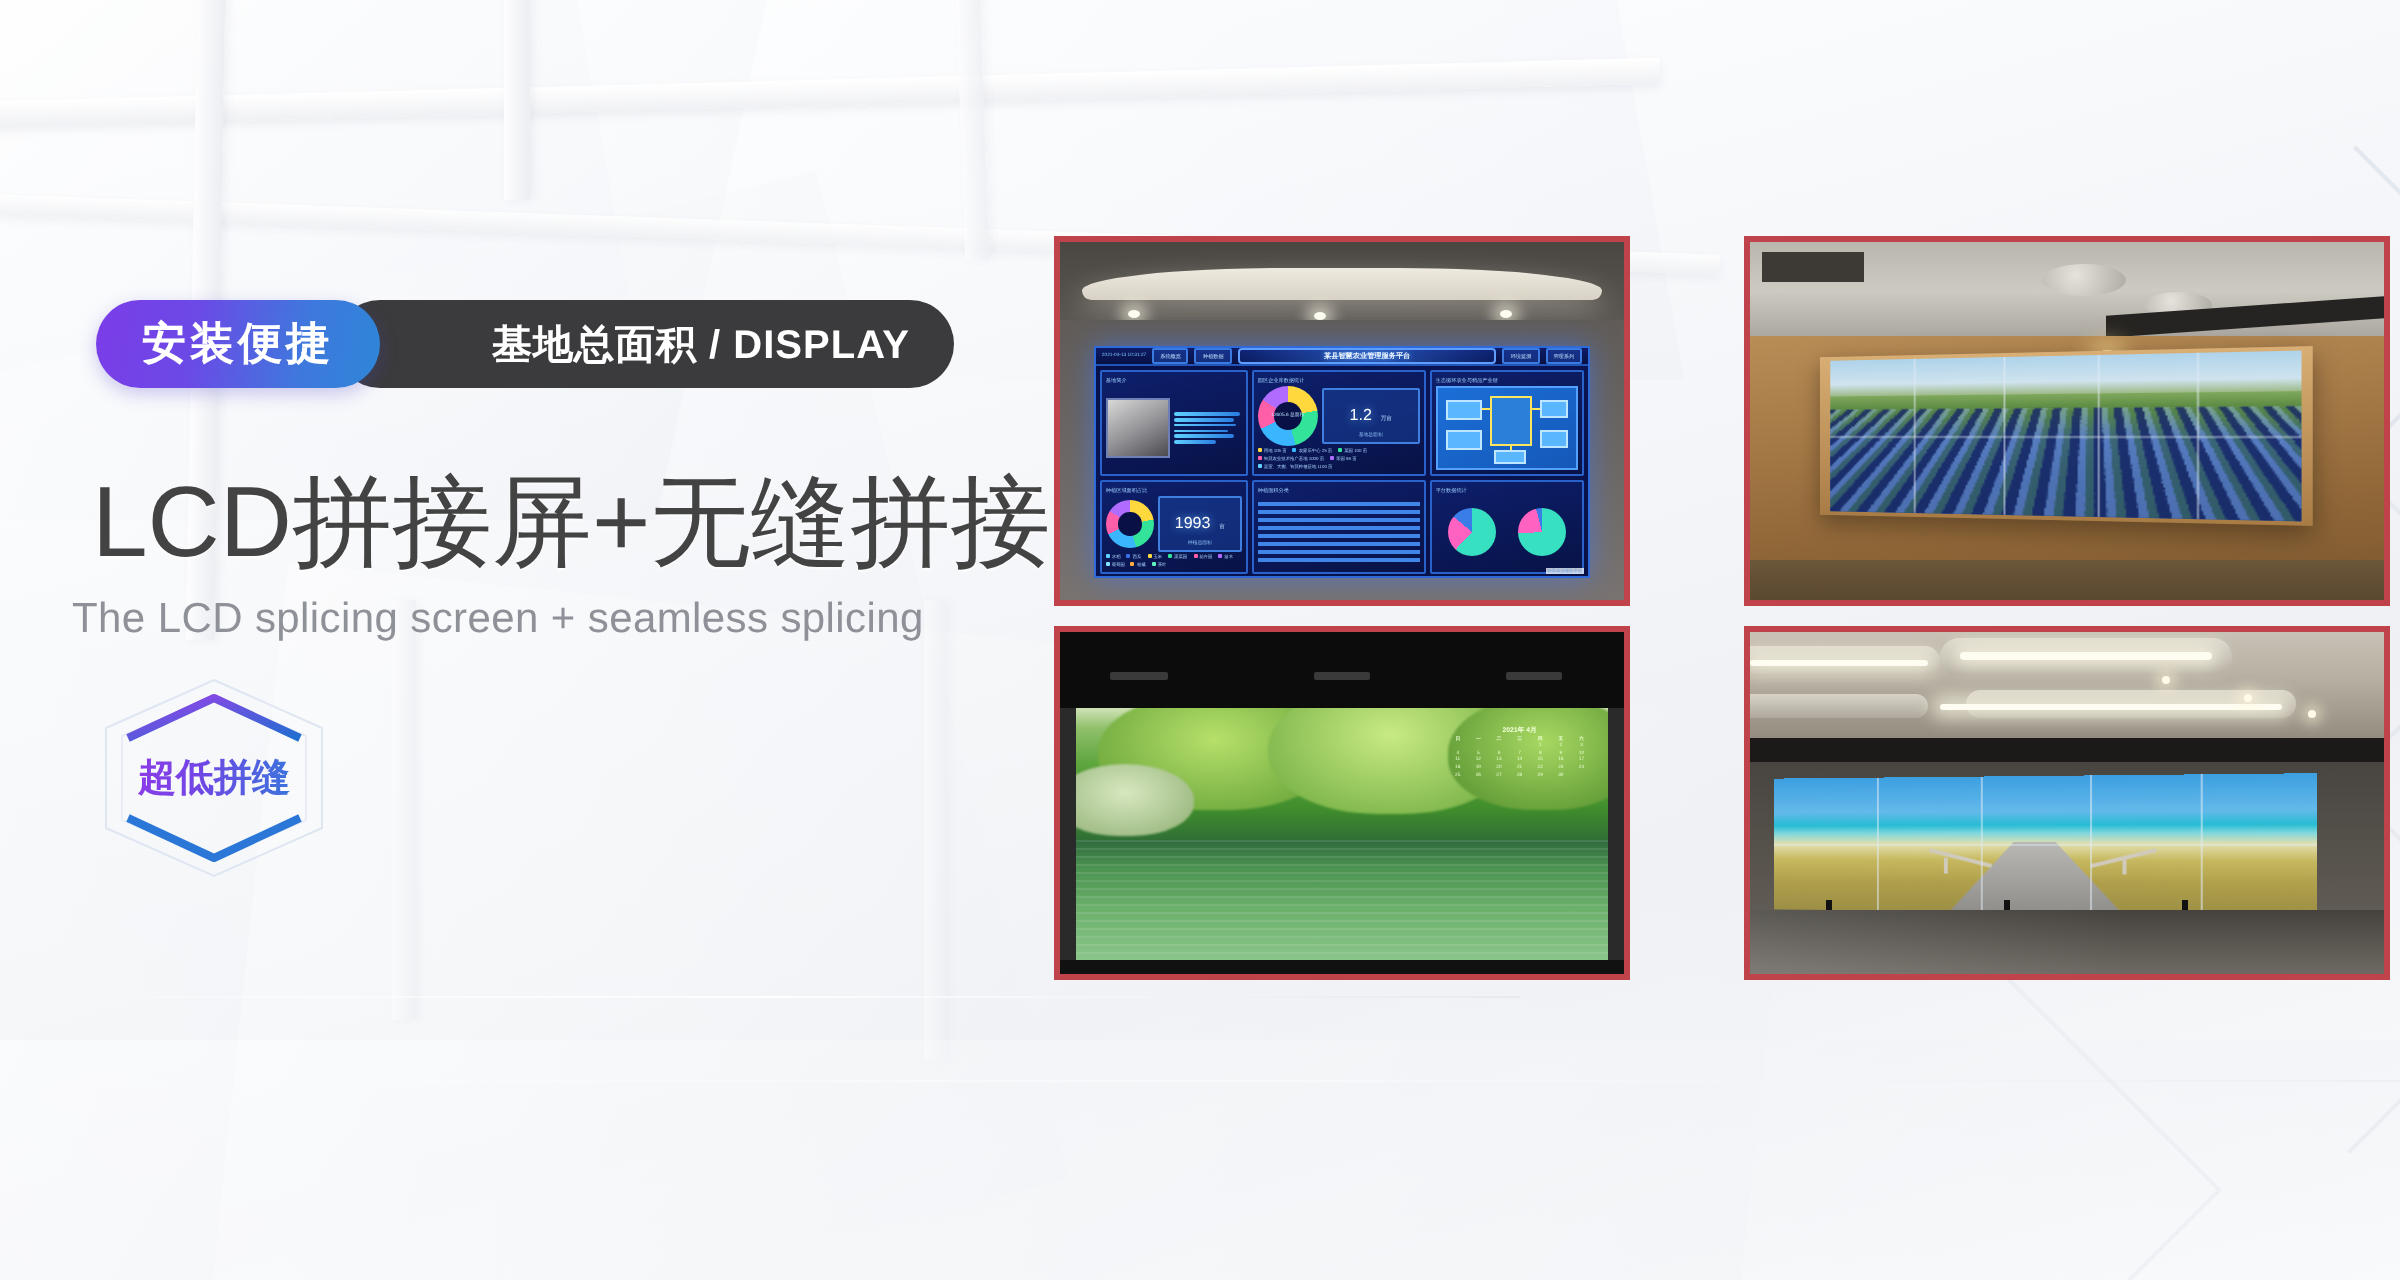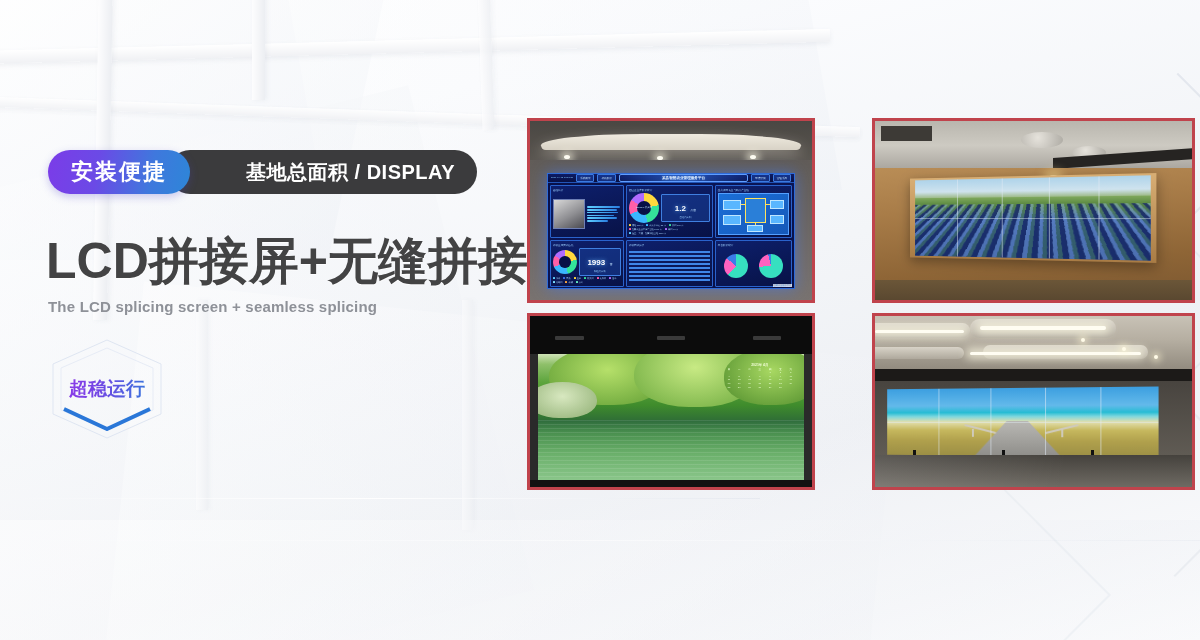--- a/index.html
+++ b/index.html
@@ -56,27 +56,27 @@
     border-radius:22px;
     background:linear-gradient(100deg,#7b3ce8 0%,#6b4ae6 35%,#3f78dd 72%,#2d86d8 100%);
     display:flex; align-items:center; justify-content:center;
     font-size:22px; font-weight:bold; color:#ffffff; letter-spacing:2px;
     box-shadow:0 3px 9px rgba(80,70,200,.28);
   }
 
   
   .headline {
     position:absolute; left:46px; top:228px;
-    font-size:50px; font-weight:bold; color:#434344;
+    font-size:50px; font-weight:normal; color:#434344;
     letter-spacing:0px; white-space:nowrap;
     text-shadow:0 1px 1px rgba(255,255,255,.8);
   }
   .subhead {
-    position:absolute; left:48px; top:298px;
-    font-size:15px; color:#8e9198; letter-spacing:.2px; white-space:nowrap;font-weight:bold;
+    position:absolute; left:36px; top:298px;
+    font-size:21px; color:#8e9198; letter-spacing:.2px; white-space:nowrap;
   }
 
   
   .feature-row { position:absolute; left:48px; top:336px; display:flex; gap:13px; }
   .feature {
     position:relative; width:118px; height:106px;
     display:flex; align-items:center; justify-content:center;
   }
   .hex-out, .hex-out2 {
     position:absolute; left:0; top:0; width:100%; height:100%;
@@ -156,21 +156,21 @@
   .donut::after {
     content:""; position:absolute; inset:26%; border-radius:50%;
     background:#081046;
   }
   .donut-c { position:absolute; inset:0; display:flex; align-items:center; justify-content:center;
     font-size:2.4px; color:#bfe4ff; z-index:2; }
   .bigval {
     flex:1; text-align:center; background:rgba(26,68,160,.5); border:.5px solid #3f7fe0;
     padding:2px 0; border-radius:1px;
   }
-  .bigval .v { font-size:8px; font-weight:bold; color:#ffffff; line-height:1; text-shadow:0 0 4px #6fb6ff;margin-top:36px; }
+  .bigval .v { font-size:8px; font-weight:normal; color:#ffffff; line-height:1; text-shadow:0 0 4px #6fb6ff;margin-top:36px; }
   .bigval .u { font-size:2.8px; color:#bfe0ff; }
   .bigval .s { font-size:2.4px; color:#8fc2f5; margin-top:1px; }
   .legend { display:flex; flex-wrap:wrap; gap:1px 3px; margin-top:1px; }
   .lg { display:flex; align-items:center; gap:1px; font-size:2.2px; color:#a9d4fb; white-space:nowrap; }
   .dot { width:2px; height:2px; border-radius:.5px; }
   .flow { flex:1; background:linear-gradient(150deg,#1b6fd8,#1558b8); border:.5px solid #54a0ff; position:relative; }
   .fbox { position:absolute; background:#59b6ff; border:.4px solid #bfe6ff; }
   .fline { position:absolute; background:#ffe45e; }
   .hbars { flex:1; display:flex; flex-direction:column; gap:1.4px; justify-content:center; }
   .hb { height:2.6px; background:rgba(30,80,180,.45); border:.4px solid #3f86e8; position:relative; }
@@ -282,31 +282,37 @@
   <div class="badge-row">
     <div class="badge-dark">基地总面积 / DISPLAY</div>
     <div class="badge-pill">安装便捷</div>
   </div>
 
   <div class="headline">LCD拼接屏+无缝拼接</div>
   <div class="subhead">The LCD splicing screen + seamless splicing</div>
 
   <div class="feature-row">
 
-
-
     <div class="feature">
       <svg class="hex-out" viewBox="0 0 118 106">
+        <defs>
+          <linearGradient id="hg0" x1="0" y1="0" x2="1" y2="1">
+            <stop offset="0" stop-color="#9b40ea"></stop>
+              <stop offset="1" stop-color="#1f6fd0"></stop>
+          </linearGradient>
+        </defs>
         <polygon points="59,4 113,28 113,78 59,102 5,78 5,28" fill="none" stroke="#dfe6f2" stroke-width="1"></polygon>
         <polygon points="59,12 105,32 105,74 59,94 13,74 13,32" fill="none" stroke="#e7ecf6" stroke-width="1"></polygon>
         <polyline points="16,33 59,13 102,33" fill="none" stroke="url(#hg0)" stroke-width="4" stroke-linejoin="round"></polyline>
         <polyline points="16,73 59,93 102,73" fill="none" stroke="#2a77d8" stroke-width="4" stroke-linejoin="round"></polyline>
       </svg>
-      <span class="feat-label">超稳运行</span>
+      <span class="feat-label">超低拼缝</span>
     </div>
+
+
 
   </div>
 
   <div class="photos">
 
     <div class="ph ph-1">
       <div class="pin p1-room"></div>
       <div class="p1-cove"></div>
       <div class="p1-spot" style="left:12%; top:19%;"></div>
       <div class="p1-spot" style="left:45%; top:19.5%;"></div>

